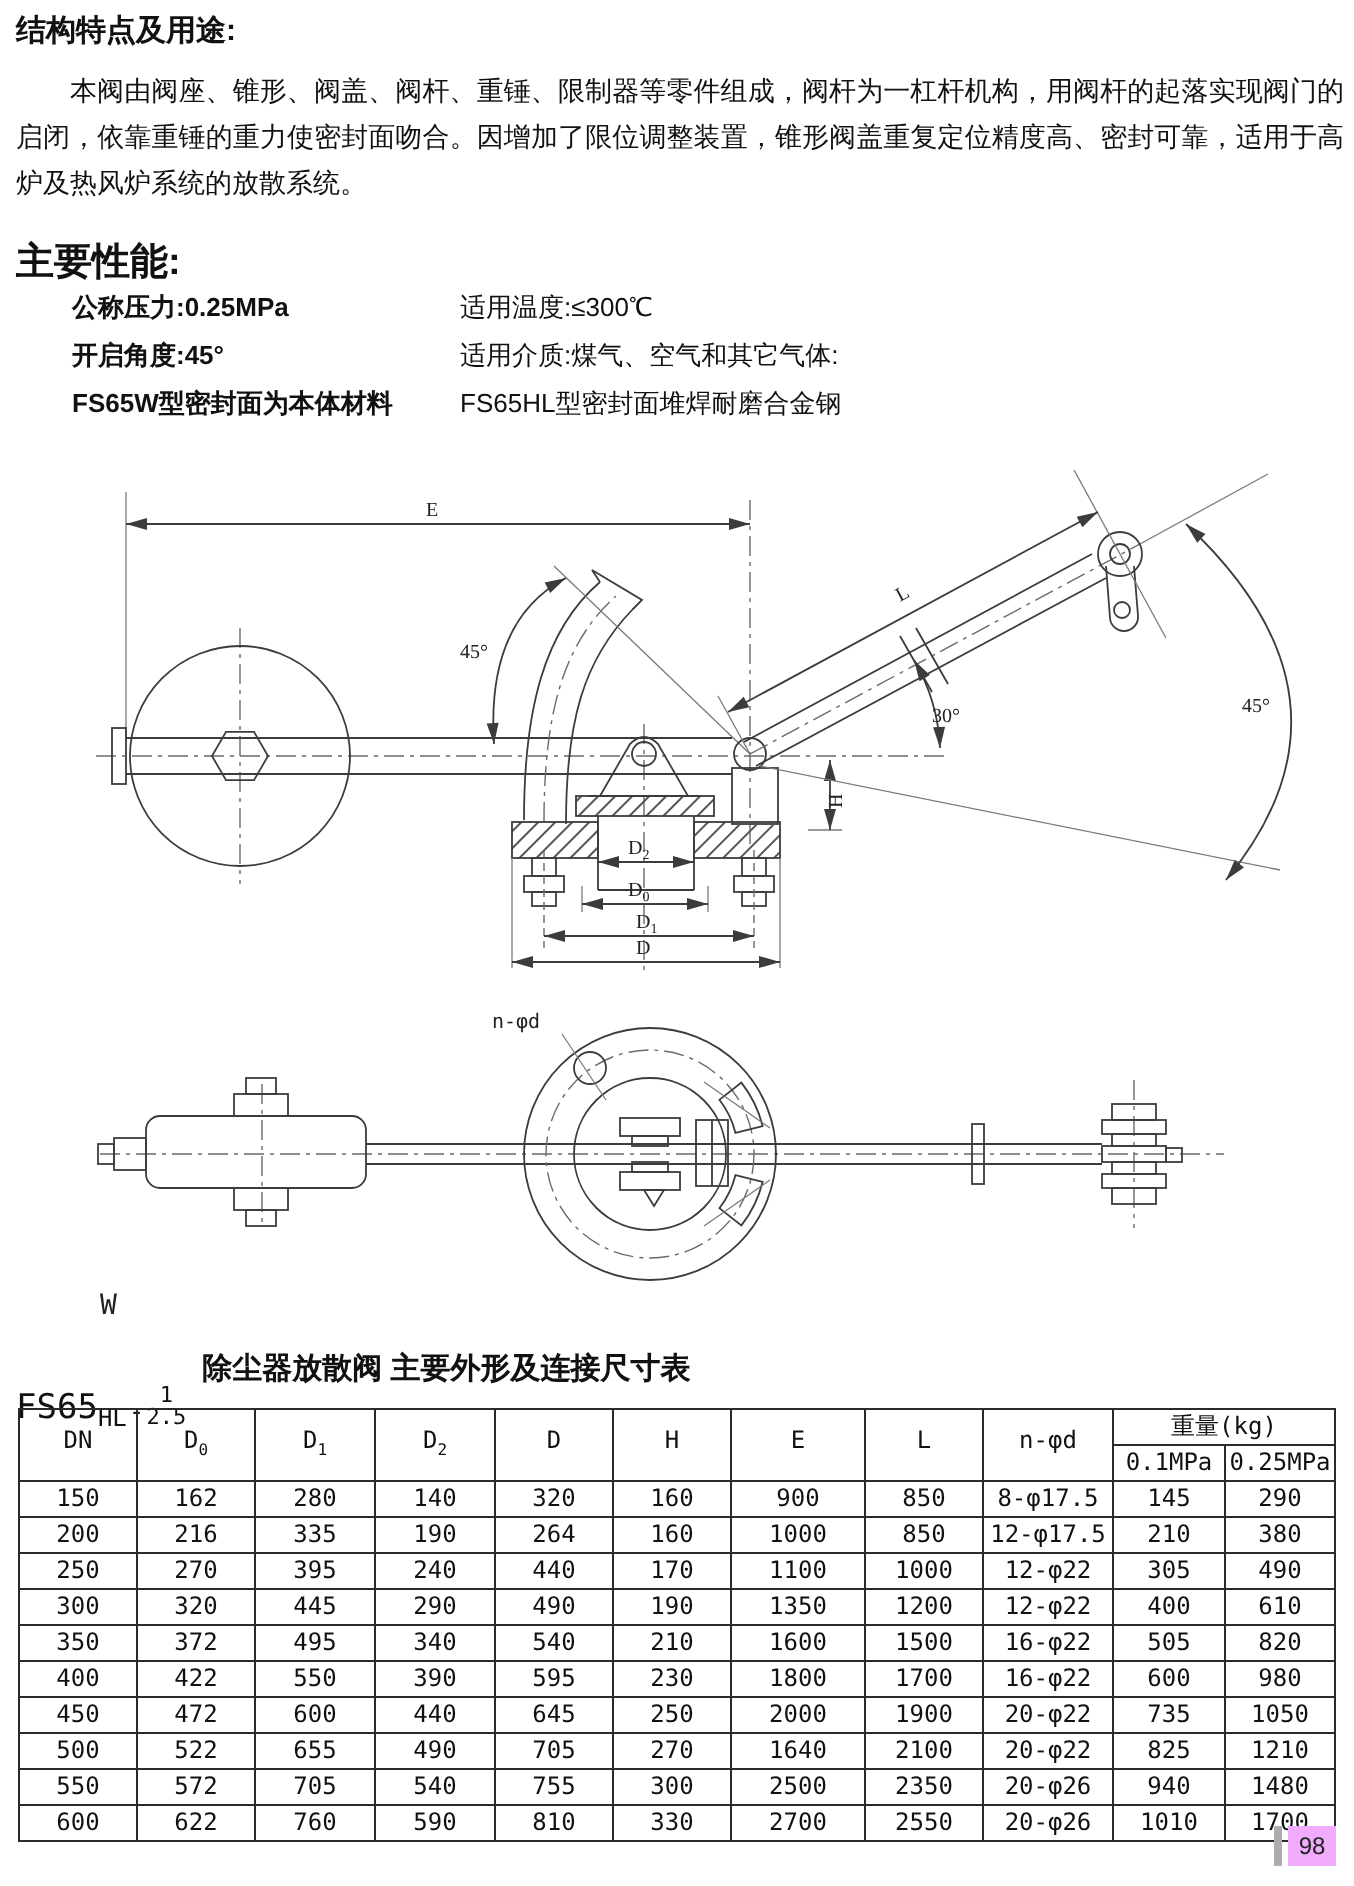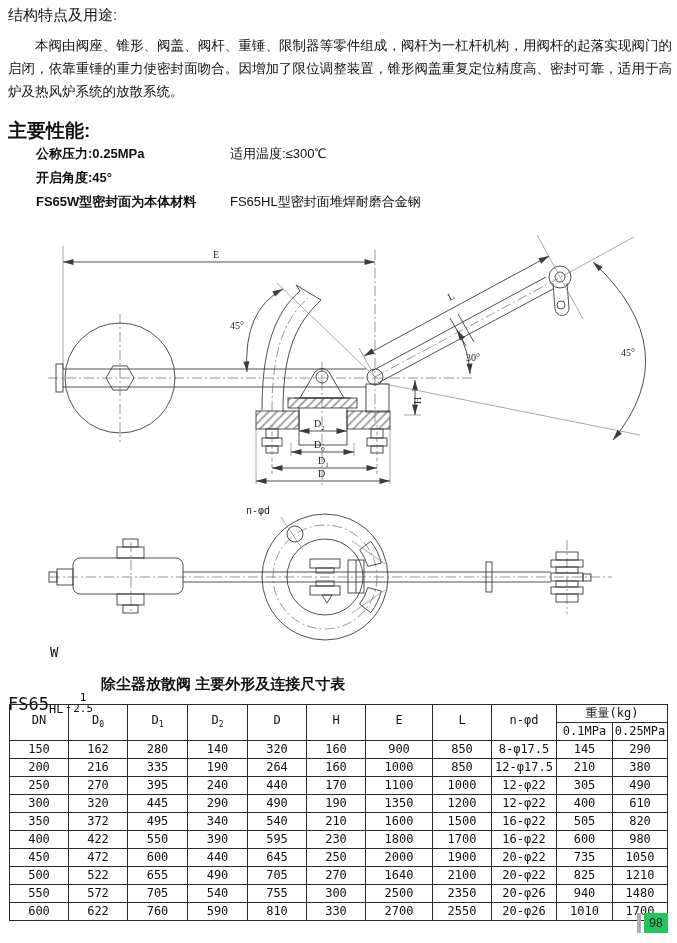--- a/index.html
+++ b/index.html
@@ -1,19 +1,19 @@
 <!DOCTYPE html>
 <html><head>
 <meta charset="utf-8">
 <style>
   html,body{margin:0;padding:0;}
   body{width:677px;height:943px;background:#fff;position:relative;overflow:hidden;
        font-family:"Liberation Sans",sans-serif;color:#111;}
   .abs{position:absolute;}
-  #sec1-title{left:8px;top:6px;font-size:15px;font-weight:normal;}
+  #sec1-title{left:8px;top:6px;font-size:15px;font-weight:bold;}
   #sec1-para{left:8px;top:34px;width:664px;font-size:13.5px;line-height:23px;
              text-align:justify;text-indent:2em;}
   #sec2-title{left:8px;top:118px;font-size:19px;font-weight:bold;}
   .spec-row{left:36px;width:620px;font-size:13px;height:24px;line-height:24px;}
   .spec-left{position:absolute;left:0;top:0;font-weight:bold;}
   .spec-right{position:absolute;left:194px;top:0;}
   #drawing-svg{position:absolute;left:0;top:235px;}
   #tbl-title{left:8px;top:669px;height:30px;display:flex;align-items:center;}
   .model{font-family:"DejaVu Sans Mono",monospace;font-size:17px;display:inline-flex;align-items:flex-end;}
   .model sub{font-size:12px;align-self:flex-end;margin-bottom:-2px;margin-top:48px;}
@@ -21,21 +21,21 @@
   .frac{display:inline-flex;flex-direction:column;text-align:center;font-size:11px;line-height:11px;}
   .ttext{font-weight:bold;font-size:15px;margin-left:8px;}
   #dim-table{position:absolute;left:9px;top:704px;width:658px;border-collapse:collapse;
              table-layout:fixed;font-family:"DejaVu Sans Mono",monospace;font-size:12px;}
   #dim-table th,#dim-table td{border:1px solid #2a2a2a;text-align:center;padding:0;
              font-weight:normal;height:17px;line-height:15px;white-space:nowrap;}
   #dim-table thead tr{height:18px;}
   #dim-table sub{font-size:8px;}
   .wlabel{font-weight:bold;}
   #footer-stripe{left:637px;top:913px;width:4px;height:20px;background:#adadad;}
-  #footer-page{left:644px;top:913px;width:24px;height:20px;background:#22c55e;
+  #footer-page{left:644px;top:913px;width:24px;height:20px;background:#f0abfc;
                text-align:center;line-height:20px;font-size:12px;color:#222;}
   
   .lines{stroke:#3c3c3c;stroke-width:0.9;fill:none;}
   .cl{stroke-dasharray:10 3 2 3;stroke-width:0.7;stroke:#6a6a6a;}
   .bd{stroke-dasharray:4 2.5;stroke-width:0.7;stroke:#6a6a6a;}
   .tn{stroke-width:0.65;stroke:#7a7a7a;}
   .dlab{font-family:"Liberation Serif",serif;font-size:10px;fill:#222;stroke:none;}
   .dlab2{font-family:"DejaVu Sans Mono",monospace;font-size:10px;fill:#222;stroke:none;}
   .wtxt{font-family:"DejaVu Sans Mono",monospace;font-size:14px;fill:#222;stroke:none;}
 </style>
@@ -45,20 +45,21 @@
 <div class="abs" id="sec1-title">结构特点及用途:</div>
 <div class="abs" id="sec1-para">本阀由阀座、锥形、阀盖、阀杆、重锤、限制器等零件组成，阀杆为一杠杆机构，用阀杆的起落实现阀门的启闭，依靠重锤的重力使密封面吻合。因增加了限位调整装置，锥形阀盖重复定位精度高、密封可靠，适用于高炉及热风炉系统的放散系统。</div>
 <div class="abs" id="sec2-title">主要性能:</div>
 
 <div class="abs spec-row" style="top:142px;">
   <span class="spec-left">公称压力:0.25MPa</span>
   <span class="spec-right">适用温度:≤300℃</span>
 </div>
 <div class="abs spec-row" style="top:166px;">
   <span class="spec-left">开启角度:45°</span>
+  <span class="spec-right">适用介质:煤气、空气和其它气体:</span>
 </div>
 <div class="abs spec-row" style="top:190px;">
   <span class="spec-left">FS65W型密封面为本体材料</span>
   <span class="spec-right">FS65HL型密封面堆焊耐磨合金钢</span>
 </div>
 
 <svg id="drawing-svg" width="677" height="430" viewBox="0 235 677 430" xmlns="http://www.w3.org/2000/svg">
   <defs>
     <marker id="arr" markerUnits="userSpaceOnUse" markerWidth="12" markerHeight="8" refX="11" refY="3.5" orient="auto-start-reverse">
       <path d="M0.5,0.5 L11,3.5 L0.5,6.5 Z" fill="#3c3c3c"></path>

